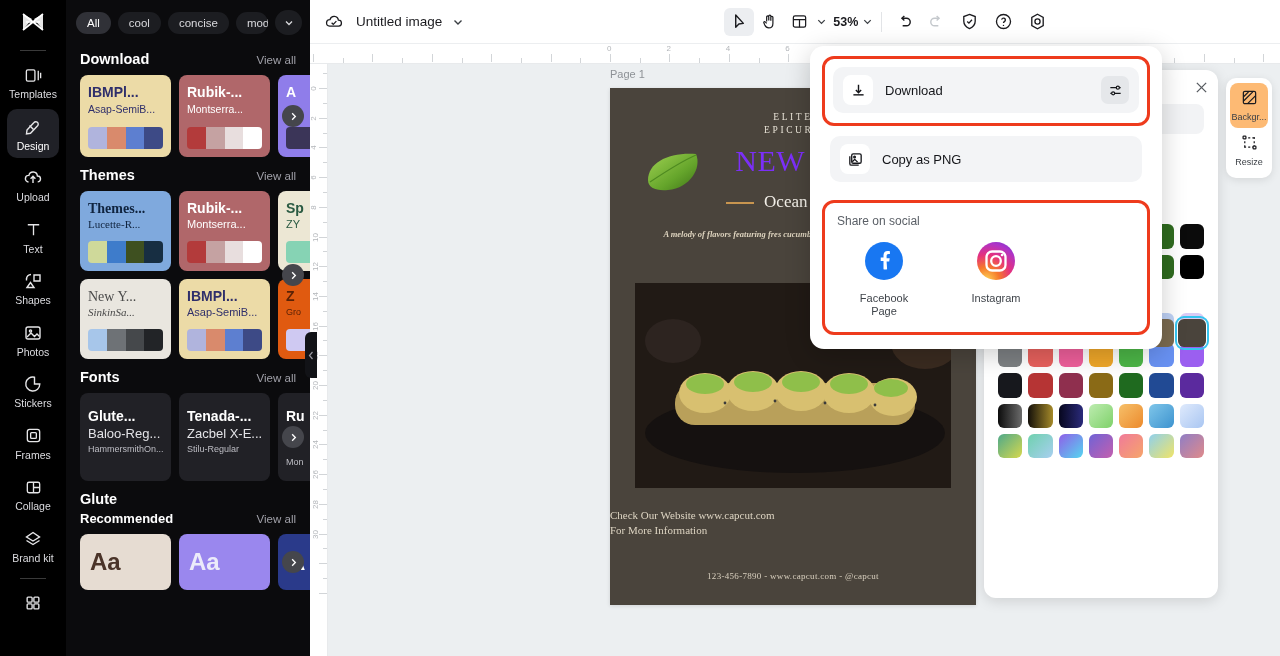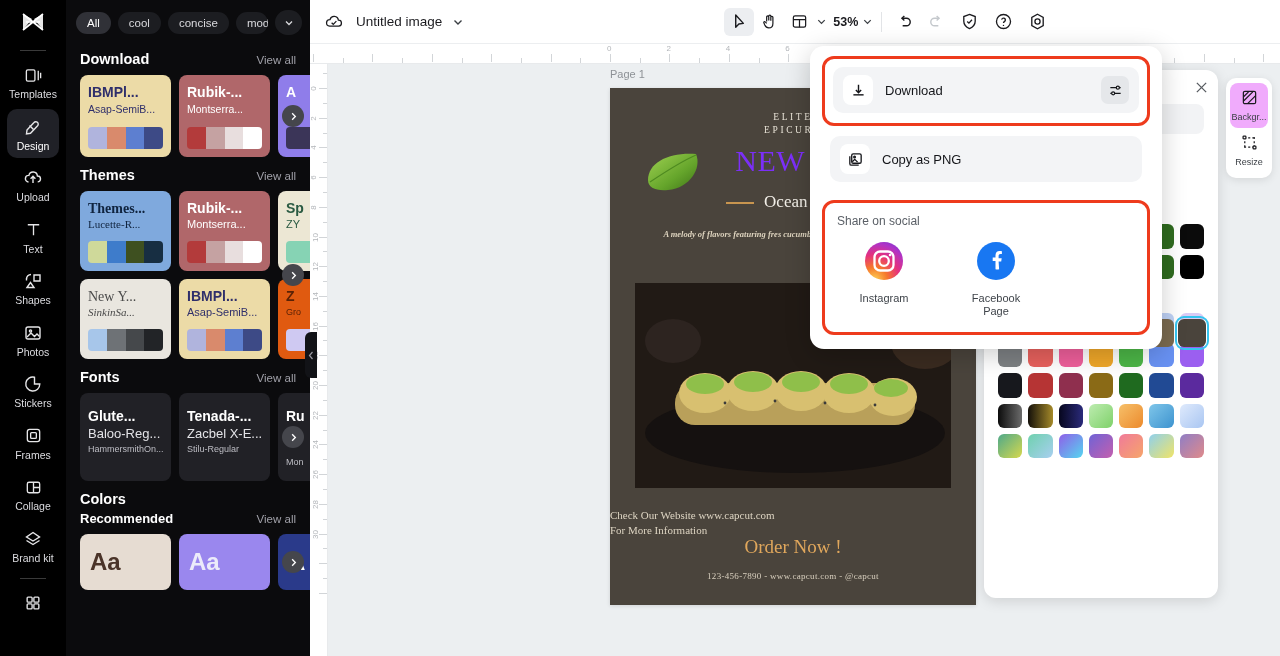--- a/index.html
+++ b/index.html
@@ -144,21 +144,21 @@
   .rp-search { margin: 34px 14px 0; height: 30px; background: #f2f3f5; border-radius: 8px; }
   .rp-grid { display: grid; grid-template-columns: repeat(7, 1fr); gap: 6px; padding: 0 14px; margin-top: 12px; }
   .sws { width: 100%; aspect-ratio: 1/1; border-radius: 6px; cursor: pointer; }
   .rp-label { font-size: 11.5px; color: #8b9096; padding: 0 14px; margin-top: 14px; }
 
   
   .rtools { position: absolute; right: 8px; top: 78px; width: 46px; background: #fff; border-radius: 10px;
     box-shadow: 0 2px 9px rgba(0,0,0,.10); padding: 5px 0; z-index: 16; }
   .rtool { display:flex; flex-direction:column; align-items:center; gap:2px; padding: 6px 0; cursor:pointer;
     border-radius: 8px; margin: 0 4px; color:#1b1b1f; }
-  .rtool.active { background: #f0abfc; }
+  .rtool.active { background: #fdba74; }
   .rtool-lb { font-size: 9px; color: #3c4046; max-width: 40px; overflow:hidden; white-space:nowrap; }
 
   
   .exp-menu { position: absolute; left: 810px; top: 46px; width: 352px; background: #fff;
     border-radius: 14px; box-shadow: 0 6px 26px rgba(0,0,0,.20); padding: 10px 12px 14px; z-index: 40; }
   .hl { border: 3px solid #ee3b1d; border-radius: 12px; padding: 8px 8px 10px; }
   .mitem { display:flex; align-items:center; gap: 12px; background:#f3f4f6; border-radius: 10px;
     padding: 8px 10px; cursor:pointer; }
   .mico { width: 30px; height: 30px; border-radius: 8px; background:#fff;
     display:flex;align-items:center;justify-content:center; color:#15161a; }
@@ -442,21 +442,21 @@
         </div>
       </div>
       <div class="nav-arrow">
         <svg width="9" height="9" viewBox="0 0 10 10" fill="none" stroke="#fff" stroke-width="1.5">
             <path d="M3.5 1.5L7 5 3.5 8.5"></path>
           </svg>
       </div>
     </div>
 
     <div class="sec-head" style="padding-bottom:2px">
-      <span class="sec-title">Colors</span>
+      <span class="sec-title">Glute</span>
     </div>
     <div class="sec-head" style="padding-top:2px">
       <span class="sec-sub">Recommended</span>
       <span class="view-all">View all</span>
     </div>
     <div class="row-scroll">
       <div class="row">
         <div class="ccard" style="background:#e6dcd2">
           <span style="color:#4a3328">Aa</span>
           </div>
@@ -628,21 +628,20 @@
           </g>
         <ellipse cx="290" cy="60" rx="34" ry="26" fill="#3a2b20"></ellipse>
         <ellipse cx="38" cy="58" rx="28" ry="22" fill="#2d2420"></ellipse>
         <path d="M246 30c10-8 22-6 26 4" stroke="#c65a3a" stroke-width="5" fill="none"></path>
       </svg>
     </div>
     <div class="pl-foot1">
       <div>Check Our Website www.capcut.com</div>
       <div>For More Information</div>
     </div>
-    <div class="pl-order">Order Now !</div>
     <div class="pl-foot2">123-456-7890 - www.capcut.com - @capcut</div>
   </div>
 
   <div class="rpanel">
     <span class="rp-close">
       <svg width="13" height="13" viewBox="0 0 14 14" fill="none" stroke="currentColor" stroke-width="1.4">
           <path d="M2 2l10 10M12 2L2 12"></path>
         </svg>
     </span>
     <div class="rp-search"></div>
@@ -843,41 +842,41 @@
         </span>
       <span class="mlabel">Copy as PNG</span>
     </div>
 
     <div class="hl" style="margin-top:18px;padding:9px 8px 12px">
       <div style="font-size:12px;color:#5a5f66;margin:2px 0 4px 4px">Share on social</div>
       <div class="socials">
         <div class="soc">
           <span>
             <svg width="42" height="42" viewBox="0 0 42 42">
+              <circle cx="21" cy="21" r="19" fill="#1877f2"></circle>
+              <path d="M23.6 21.6h2.6l.5-3.4h-3.1v-2.2c0-1 .5-1.9 2-1.9h1.3v-2.9s-1.2-.2-2.4-.2c-2.4 0-4 1.5-4 4.2v2.4h-2.8v3.4h2.8v8.2c.6.1 1.2.2 1.8.2s1.2-.1 1.8-.2z" fill="#fff"></path>
+            </svg></span>
+          <span class="soc-lb">Facebook Page</span>
+        </div>
+        <div class="soc">
+          <span>
+            <svg width="42" height="42" viewBox="0 0 42 42">
               <defs>
                   <radialGradient id="ig" cx="25%" cy="100%" r="120%">
                 <stop offset="0%" stop-color="#fdd254"></stop>
                     <stop offset="28%" stop-color="#f6792b"></stop>
                 <stop offset="55%" stop-color="#e5317d"></stop>
                     <stop offset="80%" stop-color="#b033c6"></stop>
                 <stop offset="100%" stop-color="#6a35d4"></stop>
                   </radialGradient>
                 </defs>
               <circle cx="21" cy="21" r="19" fill="url(#ig)"></circle>
               <rect x="11.5" y="11.5" width="19" height="19" rx="5.6" fill="none" stroke="#fff" stroke-width="2.3"></rect>
               <circle cx="21" cy="21" r="4.8" fill="none" stroke="#fff" stroke-width="2.3"></circle>
               <circle cx="27.1" cy="15" r="1.35" fill="#fff"></circle>
             </svg></span>
           <span class="soc-lb">Instagram</span>
         </div>
-        <div class="soc">
-          <span>
-            <svg width="42" height="42" viewBox="0 0 42 42">
-              <circle cx="21" cy="21" r="19" fill="#1877f2"></circle>
-              <path d="M23.6 21.6h2.6l.5-3.4h-3.1v-2.2c0-1 .5-1.9 2-1.9h1.3v-2.9s-1.2-.2-2.4-.2c-2.4 0-4 1.5-4 4.2v2.4h-2.8v3.4h2.8v8.2c.6.1 1.2.2 1.8.2s1.2-.1 1.8-.2z" fill="#fff"></path>
-            </svg></span>
-          <span class="soc-lb">Facebook Page</span>
-        </div>
       </div>
     </div>
   </div>
 
 </div>
 
 </body></html>

